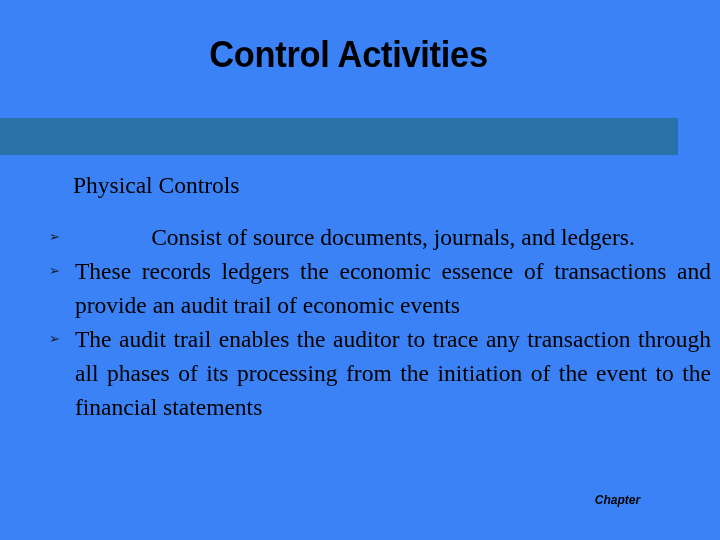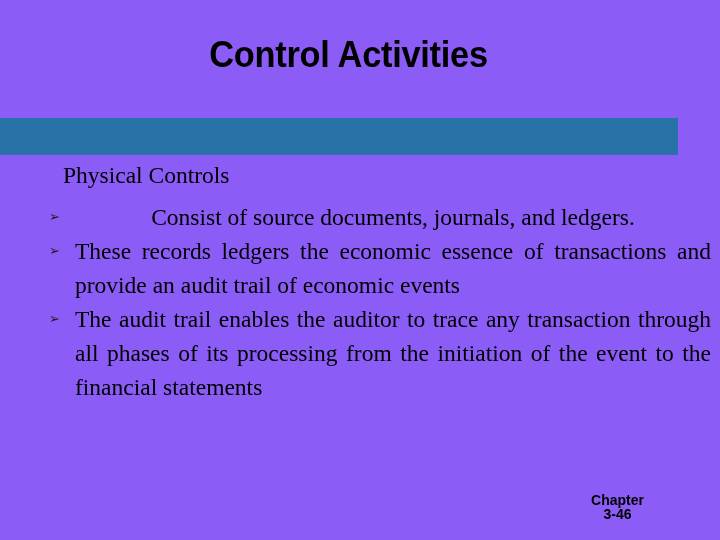--- a/index.html
+++ b/index.html
@@ -58,21 +58,21 @@
     position: absolute;
     left: 48px;
     top: 150px;
     width: 663px;
     color: #000000;
     font-size: 23.5px;
     line-height: 34px;
   }
 
   .lead-line {
-    margin: 8px;
+    margin: 18px;
     padding: 0 0 0 7px;
     text-align: left;
     white-space: nowrap;
   }
 
   .bullet-row {
     display: flex;
     align-items: flex-start;
     margin: 0;
     padding: 0;
@@ -102,30 +102,31 @@
 
   
   #footer {
     position: absolute;
     left: 540px;
     top: 493px;
     width: 155px;
     text-align: center;
     font-family: "Liberation Sans", "DejaVu Sans", sans-serif;
     font-weight: bold;
-    font-size: 14px;
+    font-size: 12px;
     line-height: 14px;
     color: #000000;
+    font-style: italic;
   }
   #footer div { white-space: nowrap; }
 </style>
 </head>
 <body>
 
-<div id="slide" style="background: #8b5cf6;">
+<div id="slide" style="background: #3b82f6;">
 
   <div id="slide-title">Control Activities</div>
 
   <div id="accent-bar" style="background: rgb(40, 114, 168);"></div>
 
   <div id="body-block">
 
     <p class="lead-line">Physical Controls</p>
 
 
@@ -141,16 +142,15 @@
 
     <div class="bullet-row">
       <span class="bullet-marker">➢</span>
       <span class="bullet-text">The audit trail enables the auditor to trace  any transaction through all phases of its processing from the initiation of the event to the financial statements</span>
     </div>
 
   </div>
 
   <div id="footer">
     <div>Chapter</div>
-    <div>3-46</div>
   </div>
 
 </div>
 
 </body></html>

